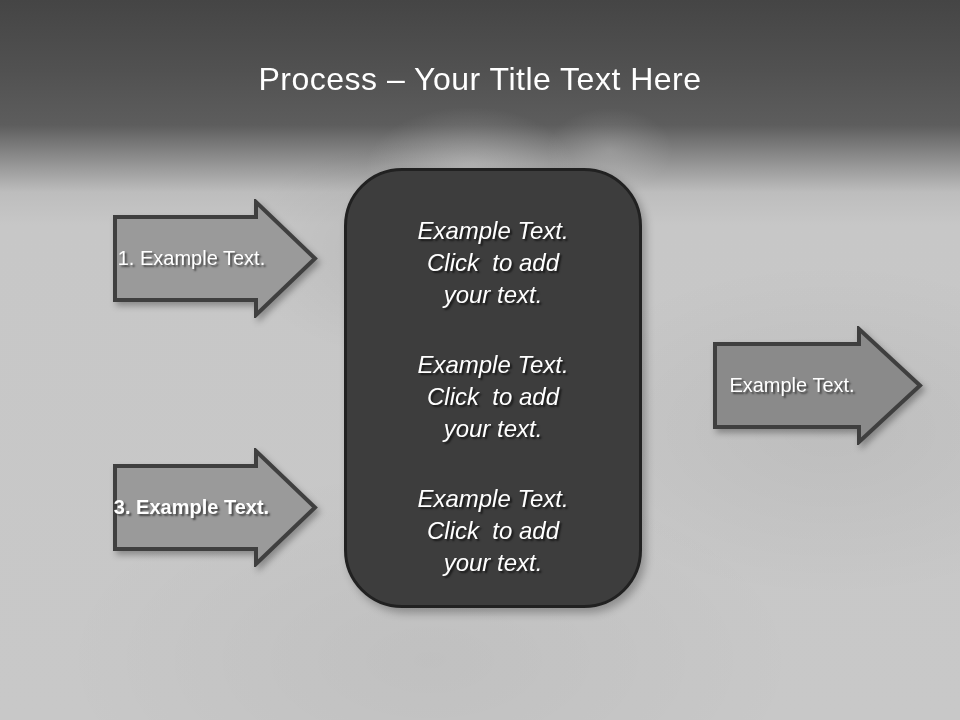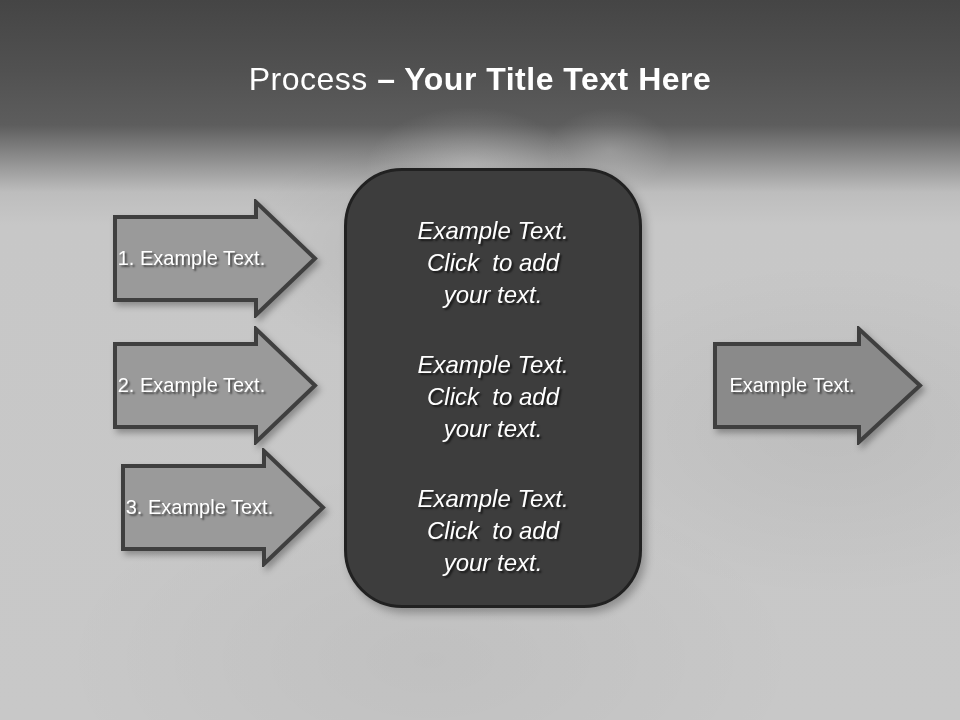--- a/index.html
+++ b/index.html
@@ -23,21 +23,21 @@
   .title-bar{
     position:absolute;top:0;left:0;width:100%;height:130px;
     display:flex;align-items:center;justify-content:center;
   }
   .slide-title{
     color:var(--title-color,#ffffff);
     font-size:32px;letter-spacing:0.5px;margin-top:28px;
     white-space:pre-wrap;
   }
   .slide-title .bold{font-weight:normal;}
-  .slide-title .rest{font-weight:bold;}
+  .slide-title .rest{font-weight:normal;}
 
   .arrow{position:absolute;filter:drop-shadow(3px 4px 3px rgba(0,0,0,0.30));padding-left:18px;}
   .arrow svg{display:block;}
   .poly-left{fill:var(--arrow-fill-left,#9a9a9a);stroke:var(--arrow-border,#3f3f3f);stroke-width:4;stroke-linejoin:miter;}
   .poly-right{fill:var(--arrow-fill-right,#8a8a8a);stroke:var(--arrow-border,#3f3f3f);stroke-width:4;stroke-linejoin:miter;}
   .arrow-label{
     position:absolute;top:18px;bottom:18px;left:6px;right:36px;
     display:flex;align-items:center;justify-content:center;
     color:#ffffff;font-size:20px;
     text-shadow:2px 2px 2px rgba(0,0,0,0.55);
@@ -72,28 +72,22 @@
     <div class="slide-title"><span class="bold">Process</span><span class="rest"> – Your Title Text Here</span></div>
   </div>
 
   <div class="arrow" style="left:95px;top:199px;width:205px;height:119px;">
     <svg width="205" height="119" viewBox="0 0 205 119">
       <polygon class="poly-left" points="2,18 143,18 143,3 202,59.5 143,116 143,101 2,101"></polygon>
     </svg>
     <div class="arrow-label">1. Example Text.</div>
   </div>
 
-  <div class="arrow" style="left:95px;top:326px;width:205px;height:119px;">
-    <svg width="205" height="119" viewBox="0 0 205 119">
-      <polygon class="poly-left" points="2,18 143,18 143,3 202,59.5 143,116 143,101 2,101"></polygon>
-    </svg>
-    <div class="arrow-label">2. Example Text.</div>
-  </div>
 
-  <div class="arrow" style="left:103px;top:448px;width:205px;height:119px;">
+  <div class="arrow" style="left:95px;top:448px;width:205px;height:119px;font-weight:bold;">
     <svg width="205" height="119" viewBox="0 0 205 119">
       <polygon class="poly-left" points="2,18 143,18 143,3 202,59.5 143,116 143,101 2,101"></polygon>
     </svg>
     <div class="arrow-label">3. Example Text.</div>
   </div>
 
   <div class="center-box">
     <div class="box-content">
       <div class="text-block">Example Text.
 Click  to add

